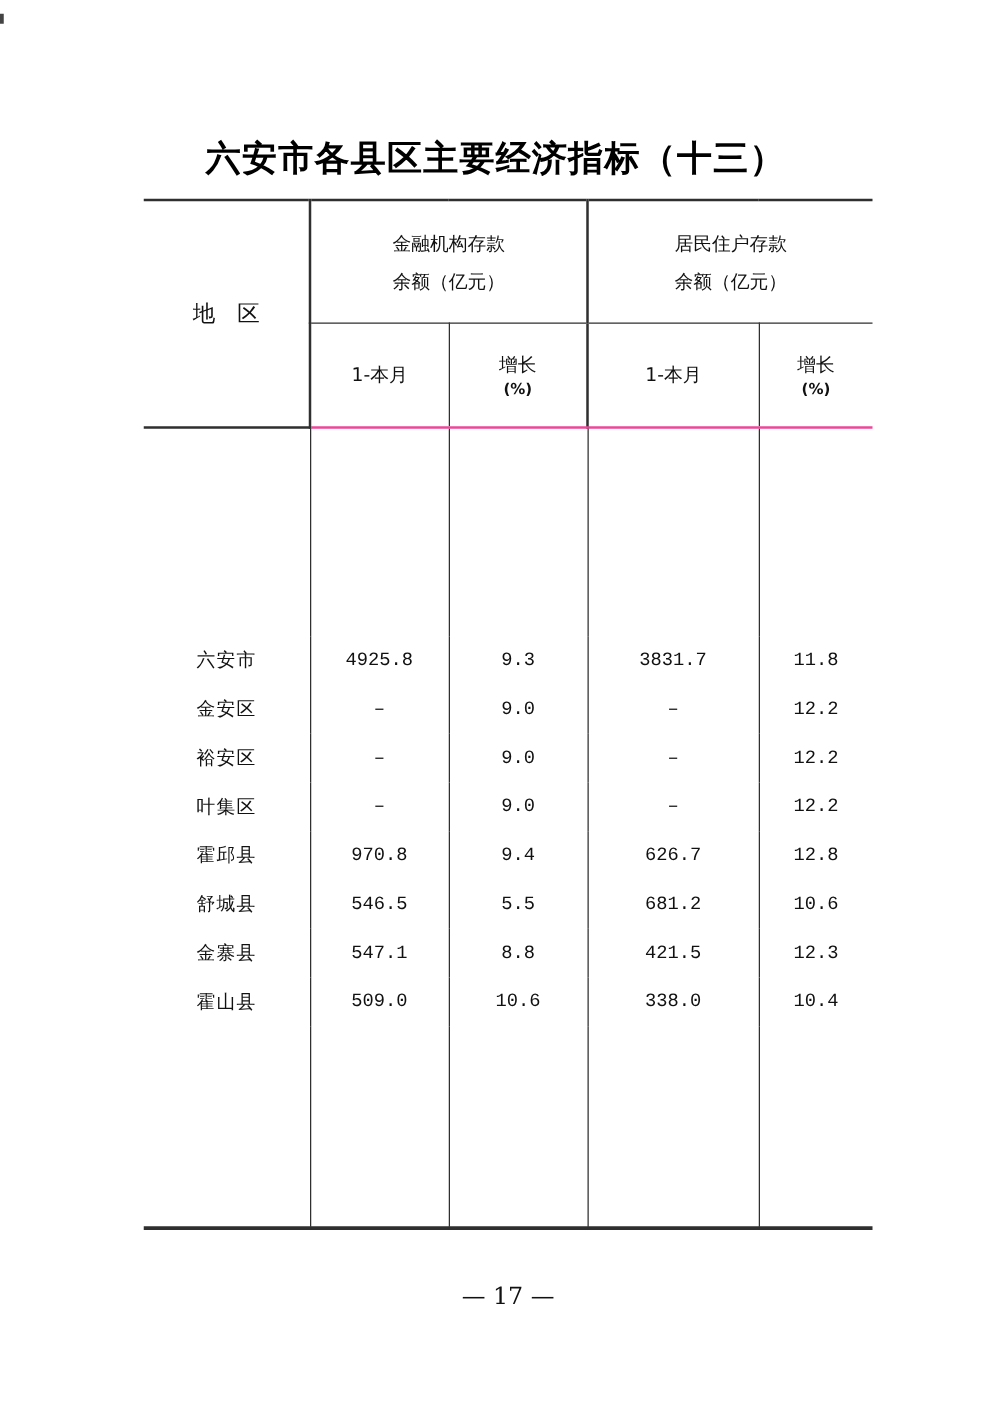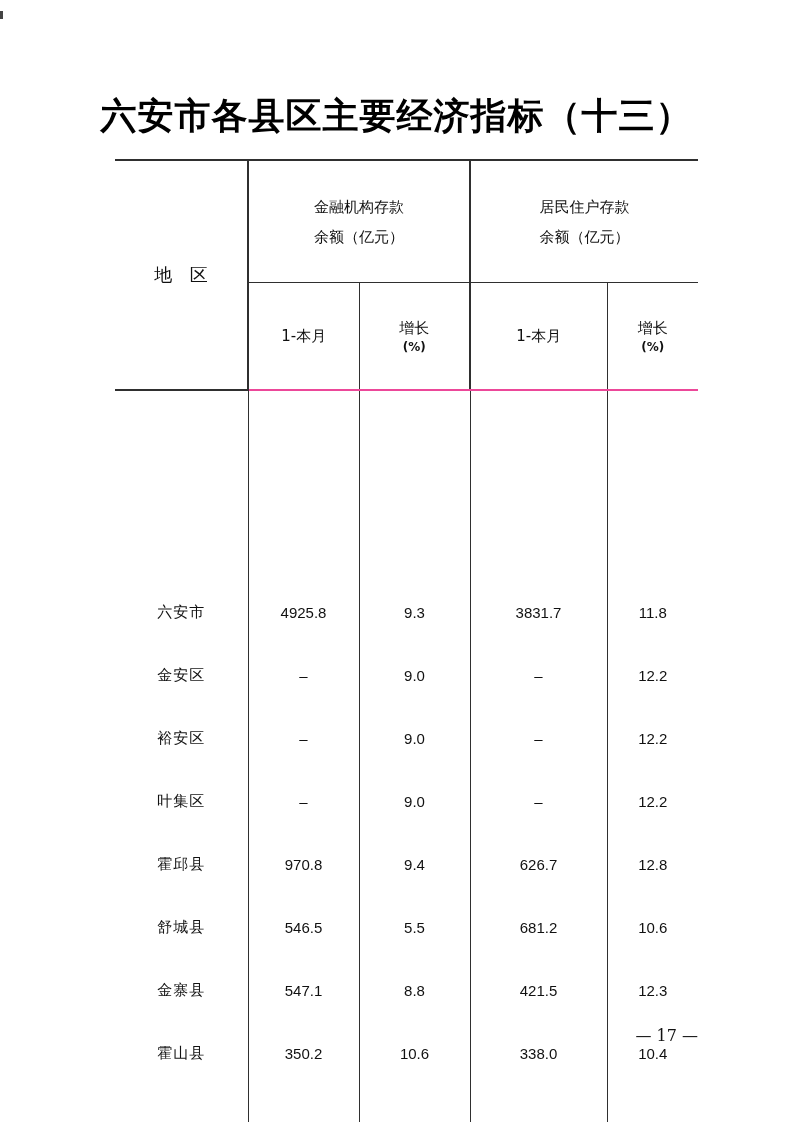--- a/index.html
+++ b/index.html
@@ -19,43 +19,43 @@
   .scan-speck {
     position: absolute;
     left: 0;
     top: 11px;
     width: 3px;
     height: 8px;
     background: #444444;
   }
   .doc-title {
     position: absolute;
-    top: 92px;
+    top: 108px;
     left: 0;
     width: 100%;
     text-align: center;
     font-family: "DejaVu Serif", "Liberation Serif", serif;
-    font-size: 36px;
+    font-size: 28px;
     font-weight: bold;
     letter-spacing: 1px;
     color: #000000;
   }
   table.stat-table {
     position: absolute;
     left: 115px;
     top: 159px;
     width: 583px;
     border-collapse: collapse;
     table-layout: fixed;
     border-top: 2px solid #2f2f2f;
     border-bottom: 3px solid #2f2f2f;
   }
   table.stat-table th,
   table.stat-table td {
-    padding: 12px;
+    padding: 0;
     margin: 0;
     font-weight: normal;
     text-align: center;
     vertical-align: middle;
     overflow: hidden;
   }
   
   .v-r { border-right: 2px solid #2f2f2f; }
   .v-r-thin { border-right: 1.5px solid #2f2f2f; }
   
@@ -92,31 +92,31 @@
   .spacer-bottom td { height: 160px; }
   .data-row td {
     height: 39px;
     font-size: 15px;
   }
   .region-cell {
     font-size: 15px;
     letter-spacing: 1px;
   }
   .num-cell {
-    font-family: Liberation Sans, sans-serif;
+    font-family: Liberation Mono, monospace;
     font-size: 15px;
   }
   .page-number {
     position: absolute;
     left: 115px;
     top: 1026px;
     width: 583px;
-    text-align: right;
+    text-align: center;
     font-family: "DejaVu Serif", "Liberation Serif", serif;
-    font-size: 16px;
+    font-size: 19px;
     color: #111111;
   }
 </style>
 </head>
 <body>
 
 <div class="page">
 
   <div class="scan-speck"></div>
 
@@ -212,21 +212,21 @@
       </tr>
       <tr class="data-row">
         <td class="region-cell v-r-thin">金寨县</td>
         <td class="num-cell v-r-thin">547.1</td>
         <td class="num-cell v-r-thin">8.8</td>
         <td class="num-cell v-r-thin">421.5</td>
         <td class="num-cell">12.3</td>
       </tr>
       <tr class="data-row">
         <td class="region-cell v-r-thin">霍山县</td>
-        <td class="num-cell v-r-thin">350.2</td>
+        <td class="num-cell v-r-thin">509.0</td>
         <td class="num-cell v-r-thin">10.6</td>
         <td class="num-cell v-r-thin">338.0</td>
         <td class="num-cell">10.4</td>
       </tr>
 
       <tr class="spacer-bottom">
         <td class="v-r-thin"></td>
         <td class="v-r-thin"></td>
         <td class="v-r-thin"></td>
         <td class="v-r-thin"></td>

